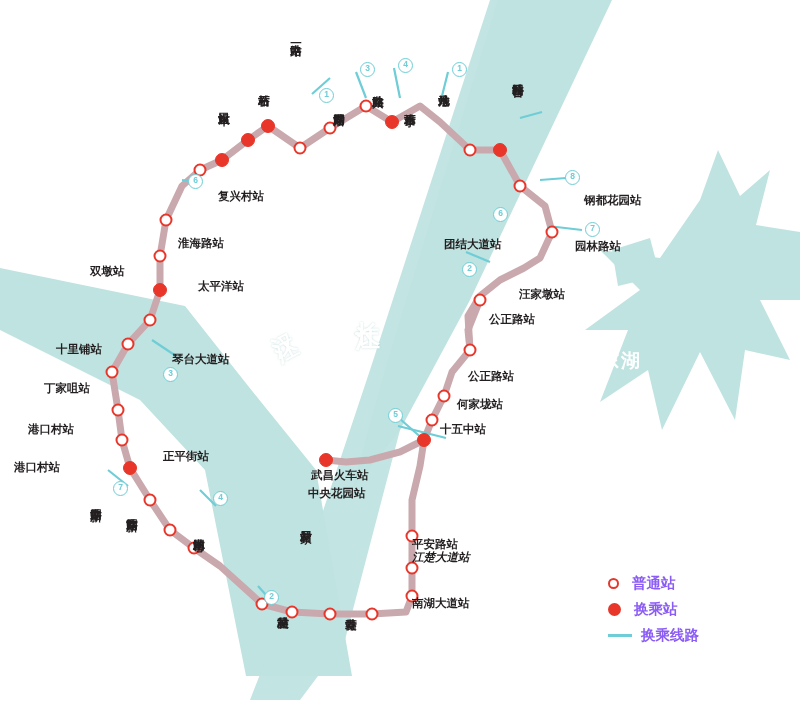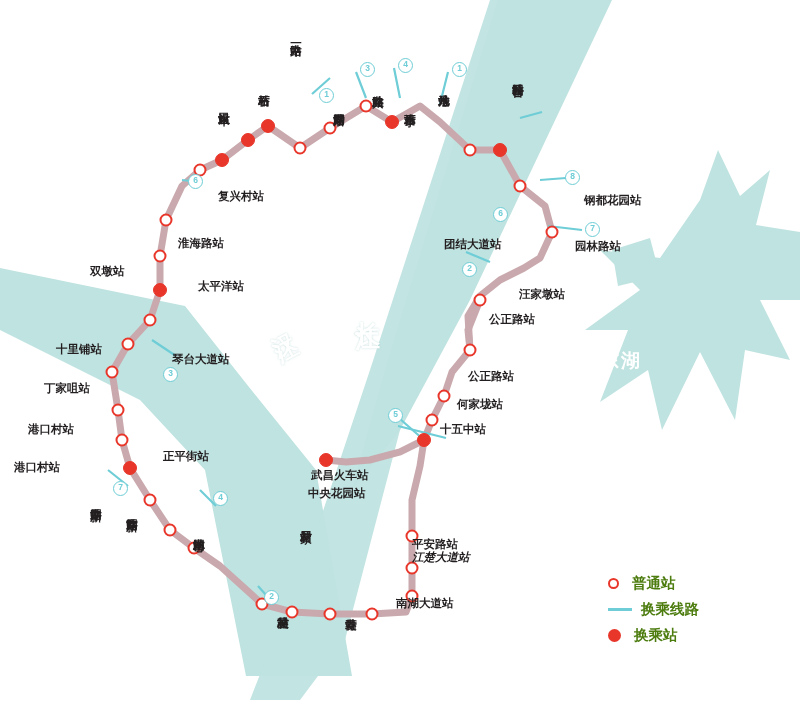--- a/index.html
+++ b/index.html
@@ -46,21 +46,21 @@
   .legend{
     position:absolute;
     left:608px;top:570px;
     width:180px;
   }
   .legend-row{
     display:flex;align-items:center;
     height:26px;
   }
   .legend-text{
-    font-size:14.5px;color:#4d7c0f;margin-left:13px;font-weight:bold;
+    font-size:14.5px;color:#8b5cf6;margin-left:13px;font-weight:bold;
   }
   .dot-normal{
     width:11px;height:11px;border-radius:50%;
     background:#ffffff;border:2.2px solid #e8362a;box-sizing:border-box;
   }
   .dot-transfer{
     width:13px;height:13px;border-radius:50%;
     background:#e8362a;box-sizing:border-box;
   }
   .line-sample{
@@ -190,21 +190,21 @@
       <div class="station-label" style="left: 457px; top: 398px;">何家垅站</div>
       <div class="station-label" style="left: 468px; top: 370px;">公正路站</div>
       <div class="station-label" style="left: 489px; top: 313px;">公正路站</div>
       <div class="station-label" style="left: 519px; top: 288px;">汪家墩站</div>
       <div class="station-label" style="left: 444px; top: 238px;">团结大道站</div>
       <div class="station-label" style="left: 575px; top: 240px;">园林路站</div>
       <div class="station-label" style="left: 584px; top: 194px; text-align: center;">钢都花园站</div>
       <div class="station-label vtext" style="left: 512px; top: 75px;">科普公园站</div>
       <div class="station-label" style="left: 412px; top: 538px;">平安路站</div>
       <div class="station-label" style="left: 412px; top: 551px; font-style: italic;">江楚大道站</div>
-      <div class="station-label" style="left: 396px; top: 597px;">南湖大道站</div>
+      <div class="station-label" style="left: 412px; top: 597px;">南湖大道站</div>
     </div>
   <div id="marker-layer">
       <div class="lineno" style="left: 319px; top: 88px;">1</div>
       <div class="lineno" style="left: 360px; top: 62px;">3</div>
       <div class="lineno" style="left: 398px; top: 58px;">4</div>
       <div class="lineno" style="left: 452px; top: 62px;">1</div>
       <div class="lineno" style="left: 565px; top: 170px;">8</div>
       <div class="lineno" style="left: 493px; top: 207px;">6</div>
       <div class="lineno" style="left: 585px; top: 222px;">7</div>
       <div class="lineno" style="left: 462px; top: 262px;">2</div>
@@ -219,22 +219,22 @@
   <div class="river-label" style="left:258px;top:318px;transform:rotate(-28deg);font-size:23px;">汉江</div>
   <div class="river-label" style="left:352px;top:300px;">长江</div>
   <div class="lake-label" style="left:600px;top:348px;text-align:center;">东湖</div>
 
   <div class="legend">
     <div class="legend-row">
       <div class="dot-normal"></div>
       <div class="legend-text">普通站</div>
     </div>
     <div class="legend-row">
+      <div class="dot-transfer"></div>
+      <div class="legend-text">换乘站</div>
+    </div>
+    <div class="legend-row">
       <div class="line-sample" style="margin-left:0px;"></div>
       <div class="legend-text" style="margin-left:9px;">换乘线路</div>
     </div>
-    <div class="legend-row">
-      <div class="dot-transfer"></div>
-      <div class="legend-text">换乘站</div>
-    </div>
   </div>
 
 </div>
 
 </body></html>

